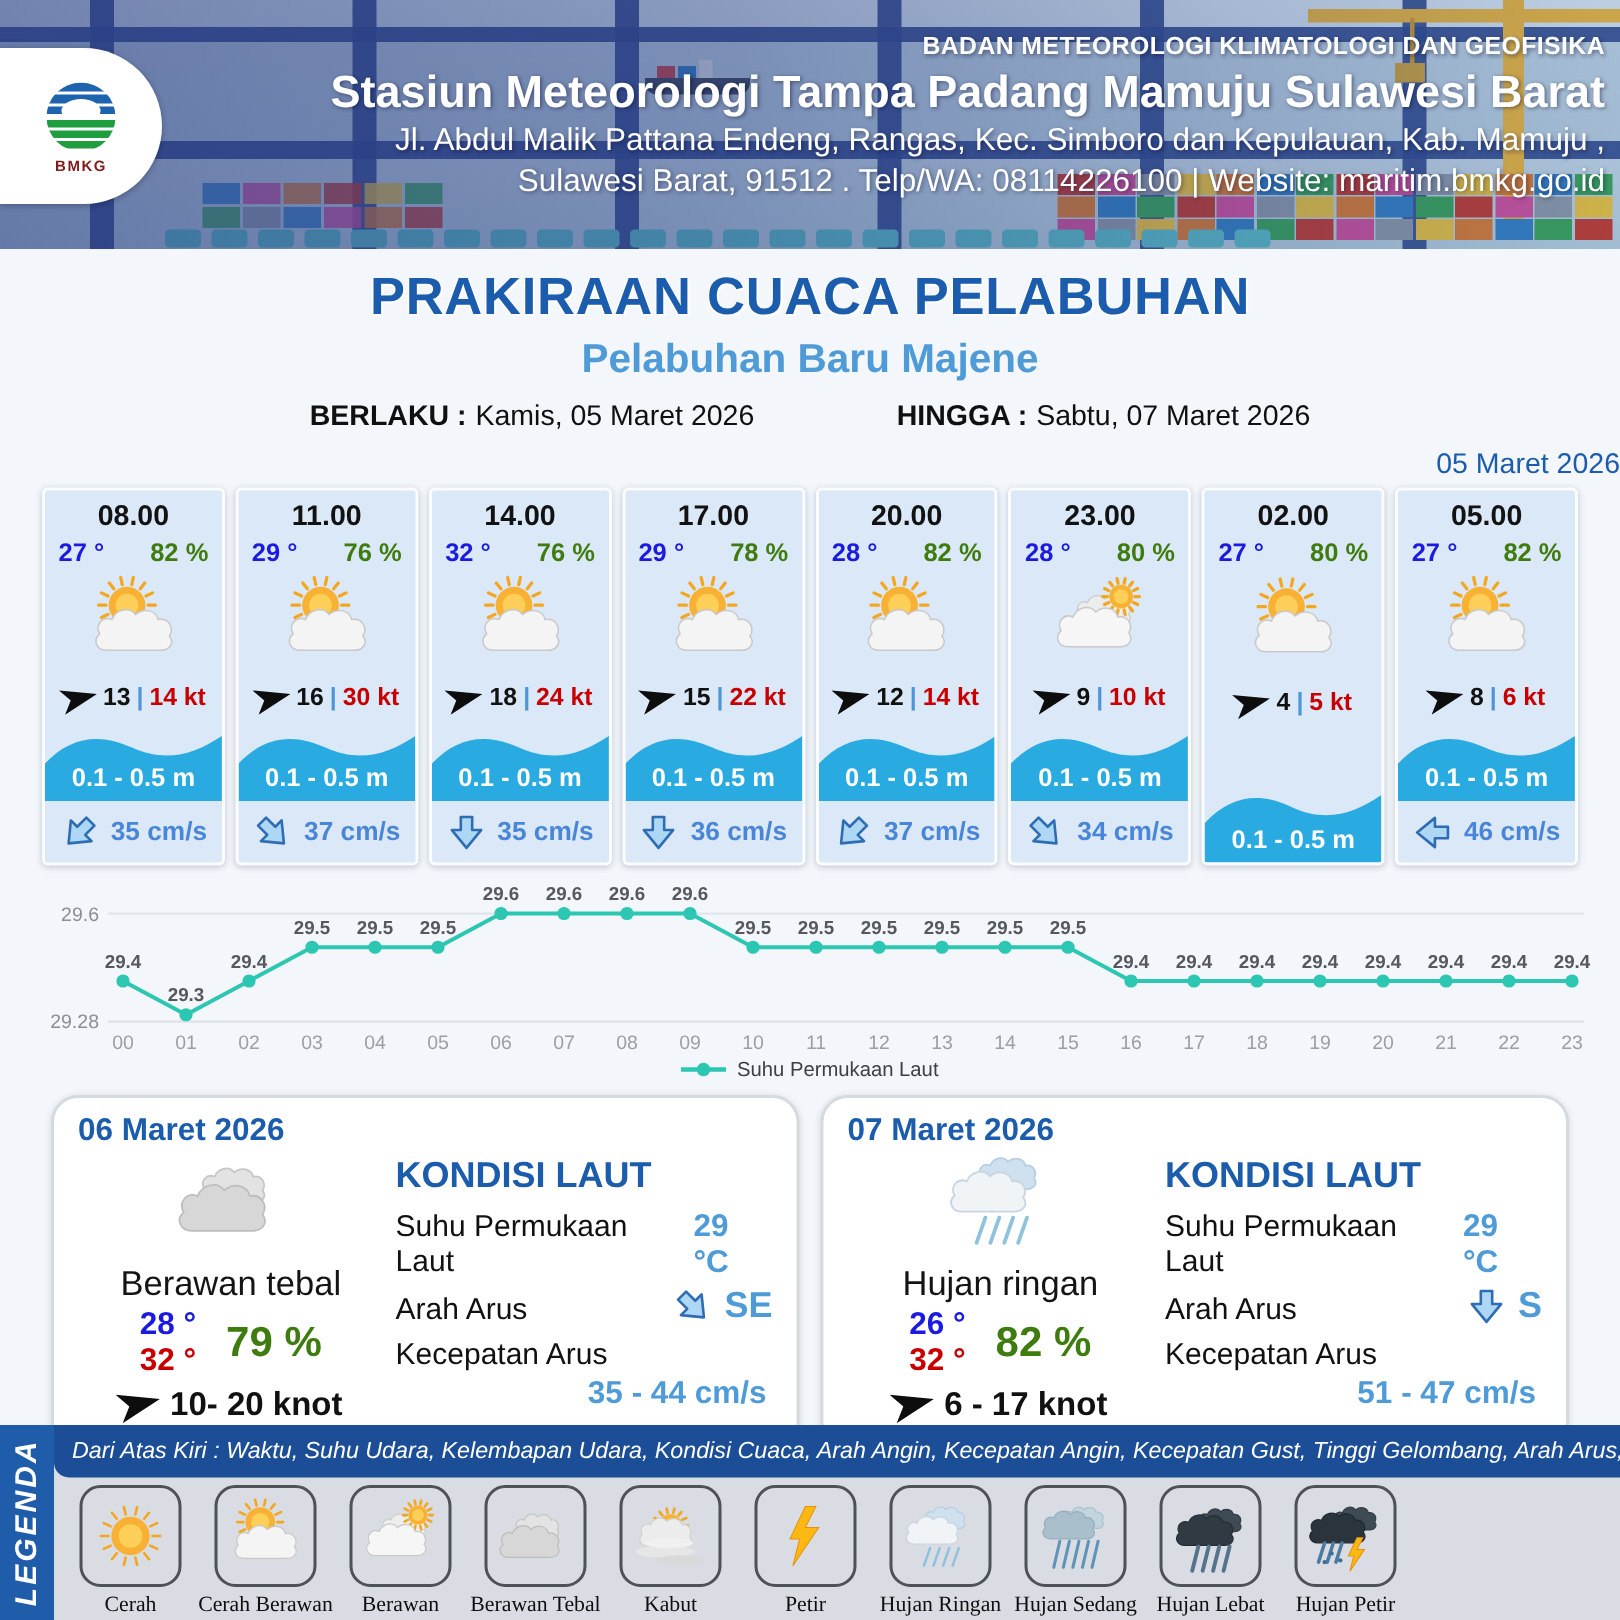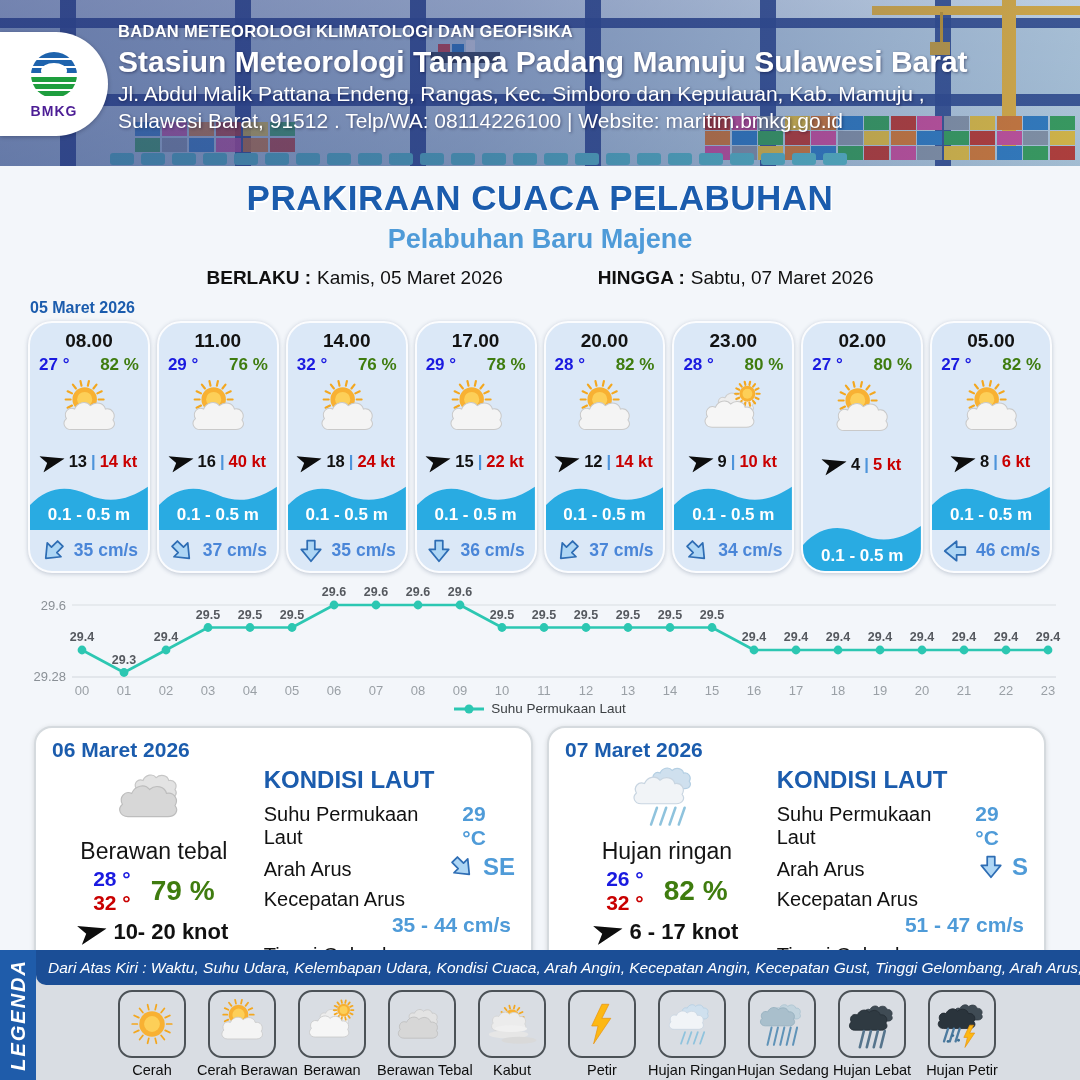--- a/index.html
+++ b/index.html
@@ -11,39 +11,39 @@
   .hero{position:relative;height:166px;overflow:hidden;
         background:linear-gradient(180deg,#d7e9f2 0%,#c2d9e6 55%,#b3cfdd 100%);}
   .hero-deco{position:absolute;inset:0;z-index:0;}
   .hero-deco div{position:absolute;}
   .hero-overlay{position:absolute;inset:0;z-index:1;
         background:linear-gradient(100deg,rgba(43,58,128,.58) 0%,rgba(43,58,128,.44) 45%,rgba(70,90,150,.16) 100%);}
   .logo-pill{position:absolute;left:0;top:32px;width:108px;height:104px;background:#fff;
         border-radius:0 52px 52px 0;z-index:2;display:flex;flex-direction:column;
         align-items:center;justify-content:center;box-shadow:0 1px 4px rgba(0,0,30,.3);}
   .logo-pill svg{width:52px;height:52px;}
-  .logo-word{font-size:14px;font-weight:bold;color:#4c1d95;letter-spacing:1px;margin-top:2px;}
+  .logo-word{font-size:10px;font-weight:bold;color:#7f1d1d;letter-spacing:1px;margin-top:2px;}
   .hero-text{position:absolute;left:118px;top:22px;right:10px;z-index:2;color:#fff;
-        text-shadow:1px 1px 3px rgba(0,0,40,.45);}
+        text-shadow:1px 1px 3px rgba(0,0,40,.45);text-align:right;}
   .hero-agency{font-size:16.5px;font-weight:bold;letter-spacing:.3px;}
   .hero-station{font-size:30px;font-weight:bold;margin-top:4px;white-space:nowrap;}
   .hero-addr{font-size:21px;margin-top:3px;white-space:nowrap;}
 
   
   .title-block{text-align:center;margin-top:12px;}
   .main-title{font-size:35px;font-weight:bold;color:#1b5cad;letter-spacing:.5px;
         text-shadow:1.5px 1.5px 0 #fff,-1px 1px 0 #fff;}
   .sub-title{font-size:27px;font-weight:bold;color:#4f9bd8;margin-top:6px;}
   .validity{display:flex;justify-content:center;gap:95px;margin-top:12px;font-size:19px;color:#101010;}
   .validity b{font-weight:bold;margin-right:6px;}
-  .day-label{margin:10px 0 4px 30px;font-size:16px;font-weight:bold;color:#1b5cad;}
+  .day-label{margin:10px 0 4px 30px;font-size:19px;font-weight:normal;color:#1b5cad;text-align:right;}
 
   
   .cards-row{display:flex;gap:7px;padding:0 28px;height:252px;}
-  .fc{flex:1;background:#dbe8f7;border:2px solid #fbfcfe;border-radius:24px;
+  .fc{flex:1;background:#dbe8f7;border:2px solid #fbfcfe;border-radius:4px;
       box-shadow:0 1px 4px rgba(70,90,120,.3);overflow:hidden;display:flex;flex-direction:column;}
   .fc-time{text-align:center;font-weight:bold;font-size:19px;color:#121212;padding-top:7px;}
   .fc-meta{display:flex;justify-content:space-between;padding:3px 9px 0;font-weight:bold;font-size:17px;}
   .fc-temp{color:#1a1ae0;}
   .fc-hum{color:#3f7c0f;}
   .fc-icon{height:74px;display:flex;align-items:center;justify-content:center;}
   .fc-icon svg{width:72px;height:72px;}
   .fc-wind{display:flex;align-items:center;justify-content:center;gap:4px;height:30px;
            font-size:16.5px;font-weight:bold;color:#111;}
   .fc-wind .sep{color:#4d94db;font-weight:bold;}
@@ -95,21 +95,21 @@
   .wavebox svg{position:absolute;inset:0;width:100%;height:100%;}
 
   
   .legend{position:absolute;left:0;right:0;bottom:0;height:130px;background:#d9dde3;display:flex;}
   .legend-bar{width:36px;background:#1f5caa;color:#fff;display:flex;align-items:center;justify-content:center;}
   .legend-bar span{writing-mode:vertical-rl;transform:rotate(180deg);font-weight:bold;
         font-style:italic;font-size:20px;letter-spacing:2px;}
   .legend-main{flex:1;min-width:0;}
   .legend-note{background:#1b4e96;color:#fff;font-style:italic;font-size:15.5px;
         padding:9px 12px 8px;white-space:nowrap;overflow:hidden;border-radius:0 0 0 10px;}
-  .legend-items{display:flex;justify-content:center;padding:5px 8px 0 6px;}
+  .legend-items{display:flex;justify-content:flex-start;padding:5px 8px 0 6px;font-family:Liberation Serif, serif;}
   .legend-item{width:90px;text-align:center;}
   .tile{width:68px;height:68px;margin:0 auto;border:2px solid #4c5257;border-radius:14px;
         display:flex;align-items:center;justify-content:center;}
   .tile svg{width:58px;height:58px;}
   .legend-label{font-size:14.5px;color:#0e0e0e;margin-top:4px;white-space:nowrap;}
 </style>
 </head>
 <body>
 
 <div class="page">
@@ -302,21 +302,21 @@
             <circle cx="44" cy="34" r="10.54" fill="#fdd35c" opacity="0.9"></circle>
             <path d="M14,44 C4,44 0,34 7,28 C2,19 10,10 19,14 C23,4 36,1 42,9 C50,2 62,5 64,14 C74,12 80,22 75,30 C80,36 76,44 66,44 Z" transform="translate(12,34) scale(0.95)" fill="#f4f4f4" stroke="#c9c9c9" stroke-width="1.4736842105263157"></path>
           </svg>
         </div>
         <div class="fc-wind">
           <svg class="dart" viewBox="0 0 40 28">
             <polygon points="0,28 40,14 0,0 10,14" fill="#0d0d0d"></polygon>
           </svg>
           <span>16</span>
           <span class="sep">|</span>
-          <span class="fc-gust">40 kt</span>
+          <span class="fc-gust">30 kt</span>
         </div>
         <div class="fc-wave">
           <svg viewBox="0 0 122 56" preserveAspectRatio="none">
             <path d="M0,30 C18,11 38,9 60,19 C84,30 104,23 122,11 L122,56 L0,56 Z" fill="#29abe2"></path>
           </svg>
           <span>0.1 - 0.5 m</span>
         </div>
         <div class="fc-cur">
           <span class="cur-arrow" style="transform:rotate(-45deg)">
             <svg viewBox="0 0 24 24" xmlns="http://www.w3.org/2000/svg">

